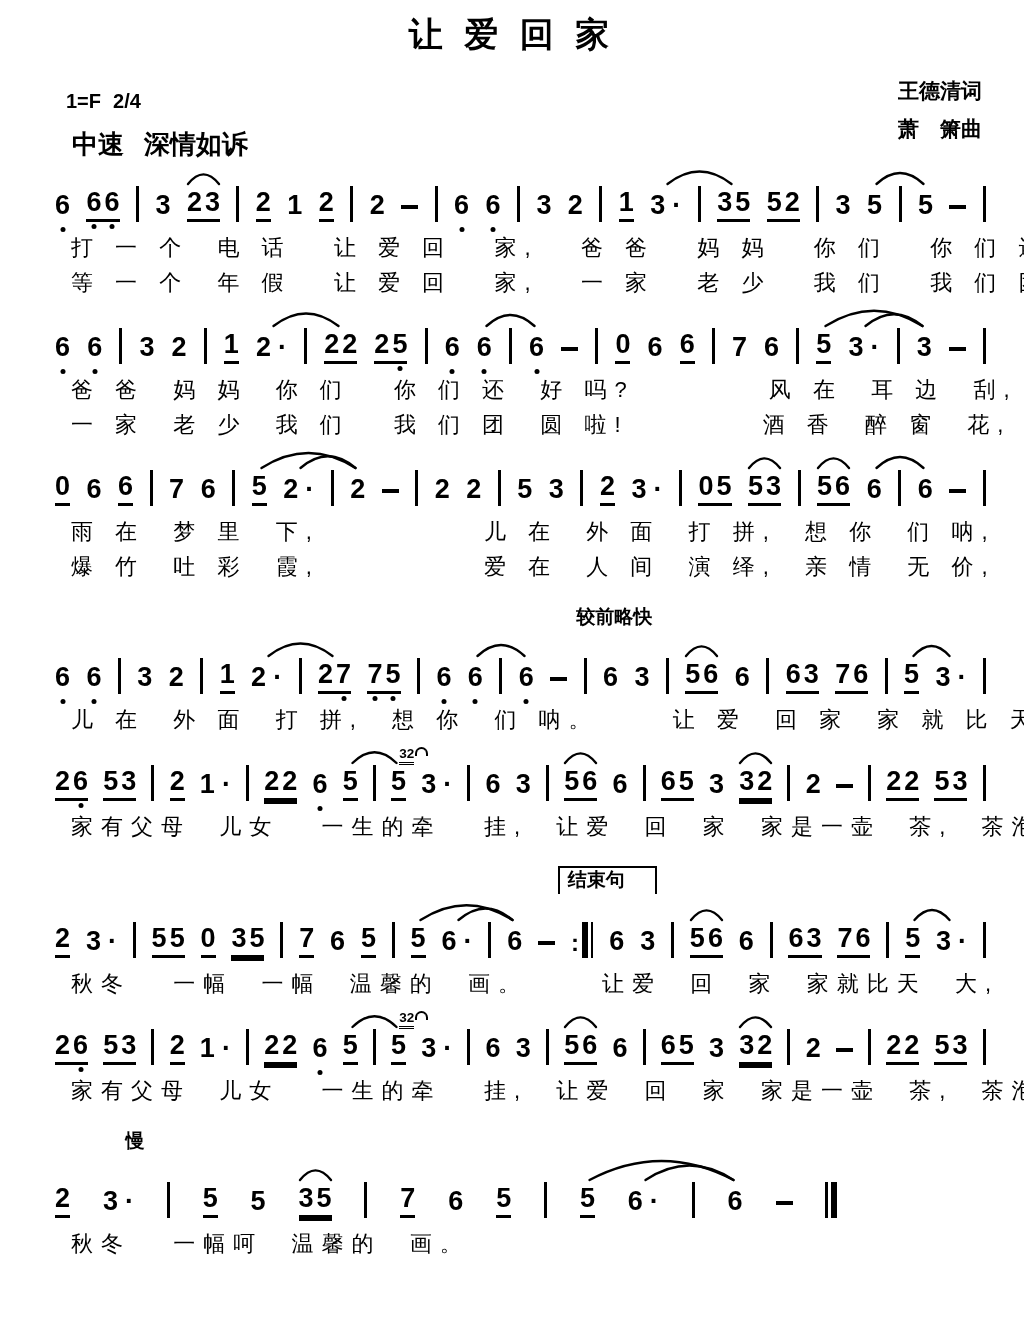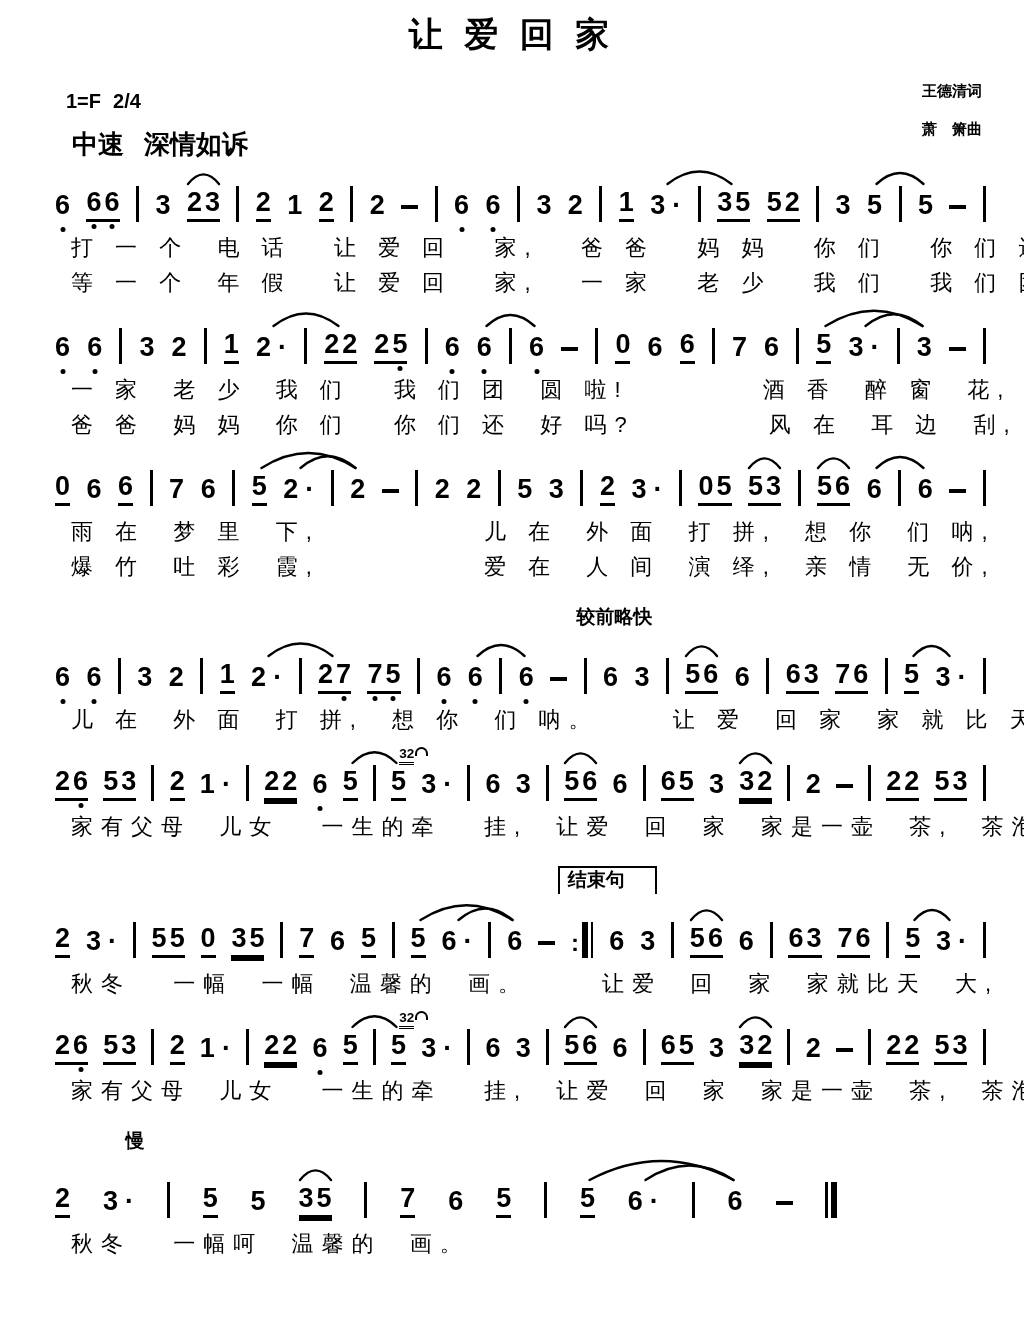--- a/index.html
+++ b/index.html
@@ -6,21 +6,21 @@
   body{
     width:1024px;height:1339px;overflow:hidden;background:#fff;color:#000;
     font-family:"Liberation Sans","DejaVu Sans",sans-serif;
   }
   .header{position:relative;height:158px}
   .title{position:absolute;top:12px;left:0;right:0;text-align:center;
     font-size:34px;font-weight:bold;letter-spacing:6px}
   .subtitle{position:absolute;top:74px;left:0;right:0;text-align:center;
     font-size:22px;font-weight:bold;letter-spacing:11px}
   .credits{position:absolute;right:42px;top:72px;text-align:right;
-    font-size:15px;font-weight:bold;line-height:38px}
+    font-size:21px;font-weight:bold;line-height:38px}
   .keymeter{position:absolute;left:66px;top:90px;font-size:20px;font-weight:bold}
   .keymeter .meter{margin-left:12px}
   .tempoline{position:absolute;left:72px;top:127px;font-size:26px;font-weight:bold}
   .tempoline .expr{margin-left:20px}
 
   .score{margin:0 38px 0 55px}
   .score-line{margin-bottom:22px}
   .line-annot{font-size:19px;font-weight:bold;height:24px;line-height:22px;width:max-content}
   .line-annot.boxed{border:2px solid #000;border-bottom:none;padding:1px 30px 3px 8px;height:auto}
 
@@ -139,22 +139,22 @@
           <span class="tok"><span class="ch">3</span></span>
           <span class="dash"></span>
           <span class="bar"></span>
           <svg class="arc-layer" width="931" height="28" viewBox="0 0 931 28">
             <path d="M 218.5 26 Q 251 0.9499999999999993 283.5 26" fill="none" stroke="#000" stroke-width="2.4" stroke-linecap="round"></path>
             <path d="M 431.5 26 Q 455.5 3.84 479.5 26" fill="none" stroke="#000" stroke-width="2.4" stroke-linecap="round"></path>
             <path d="M 770.5 26 Q 819 -4.490000000000002 867.5 26" fill="none" stroke="#000" stroke-width="2.4" stroke-linecap="round"></path>
             <path d="M 810.5 26 Q 839 2.3099999999999987 867.5 26" fill="none" stroke="#000" stroke-width="2.4" stroke-linecap="round"></path>
           </svg>
         </div>
+        <div class="lyrics">爸 爸  妈 妈  你 们　 你 们 还  好 吗?　　　　 风 在  耳 边  刮,</div>
         <div class="lyrics">一 家  老 少  我 们　 我 们 团  圆 啦!　　　　 酒 香  醉 窗  花,</div>
-        <div class="lyrics">爸 爸  妈 妈  你 们　 你 们 还  好 吗?　　　　 风 在  耳 边  刮,</div>
       </div>
       <div class="score-line">
         <div class="notes-row">
           <span class="tok u1"><span class="ch">0</span></span>
           <span class="tok"><span class="ch">6</span></span>
           <span class="tok u1"><span class="ch">6</span></span>
           <span class="bar"></span>
           <span class="tok"><span class="ch">7</span></span>
           <span class="tok"><span class="ch">6</span></span>
           <span class="bar"></span>

